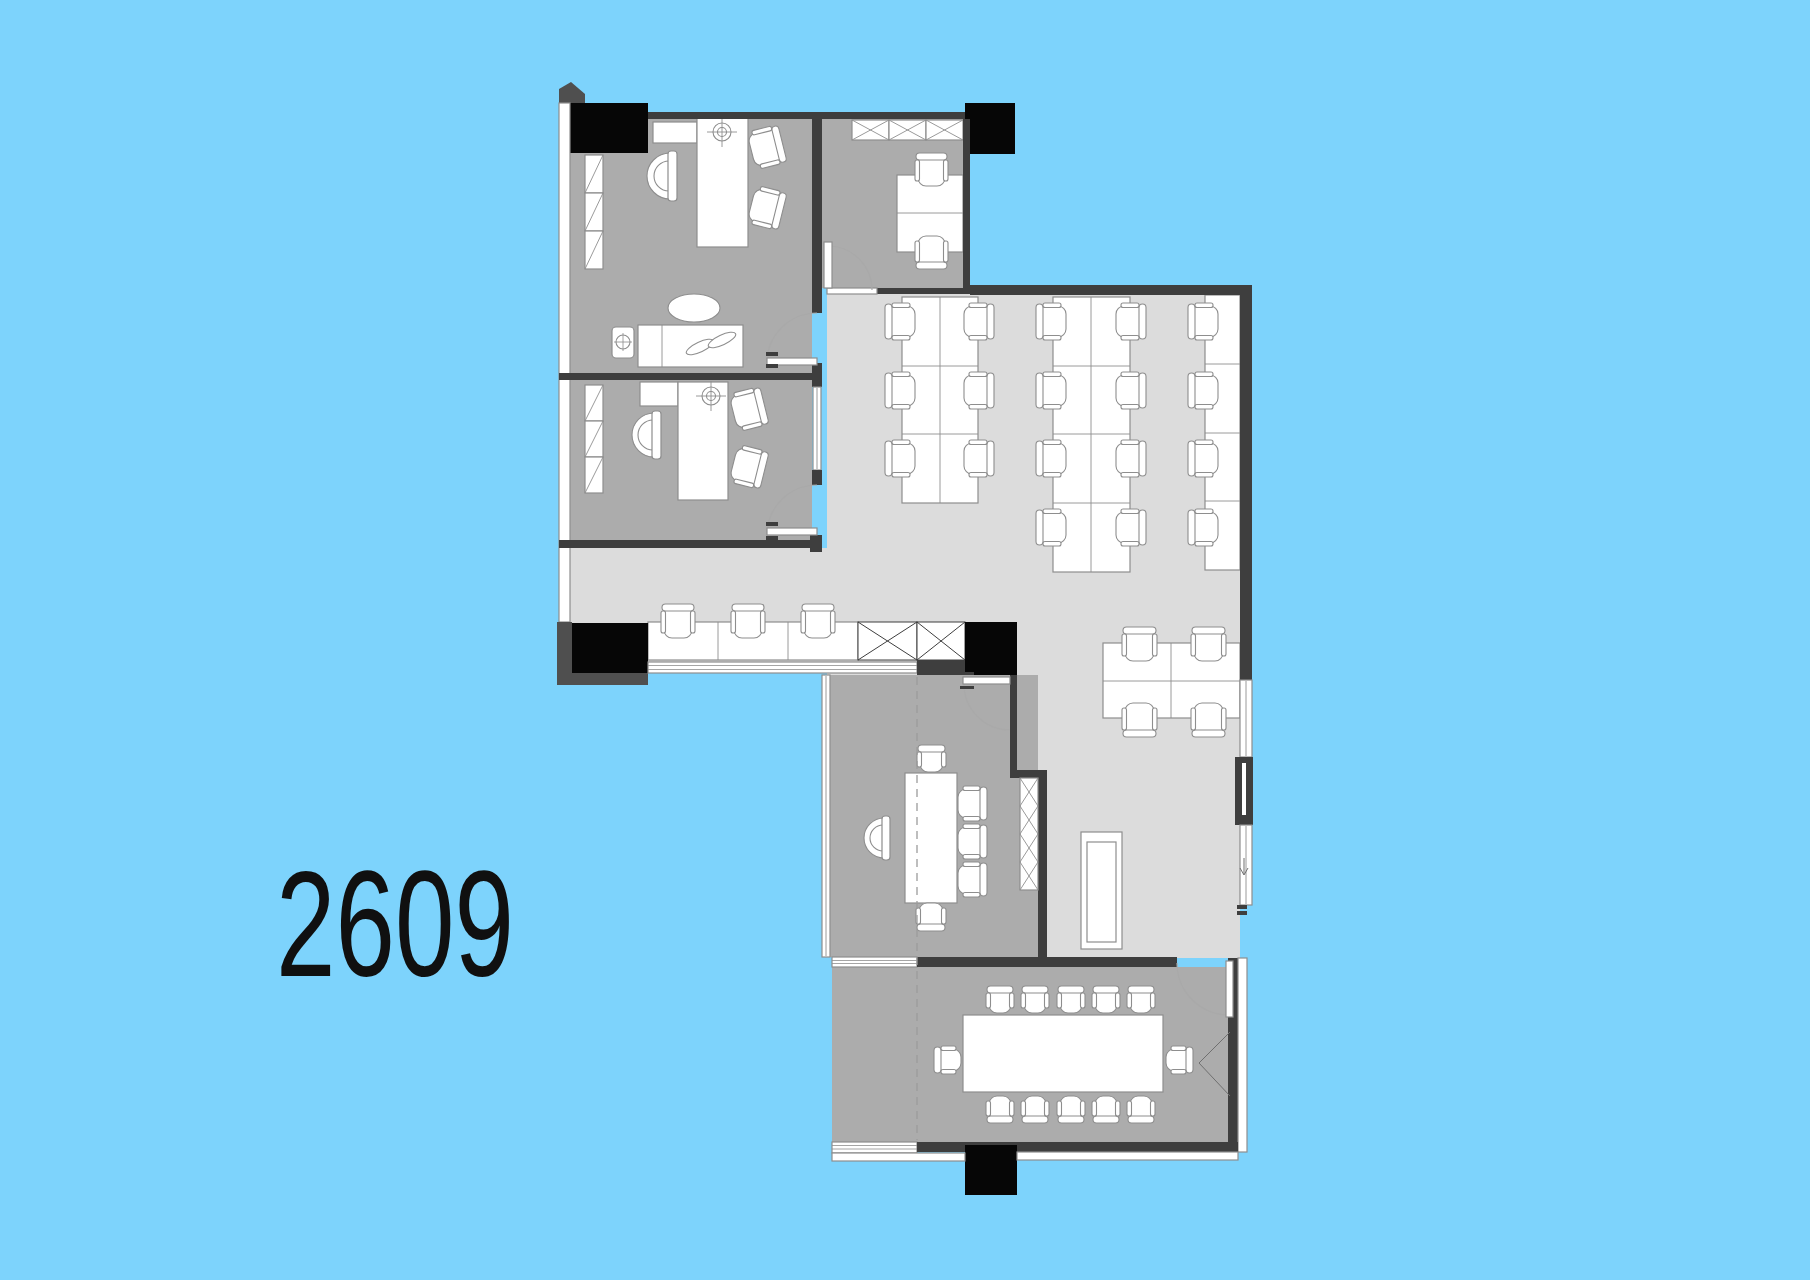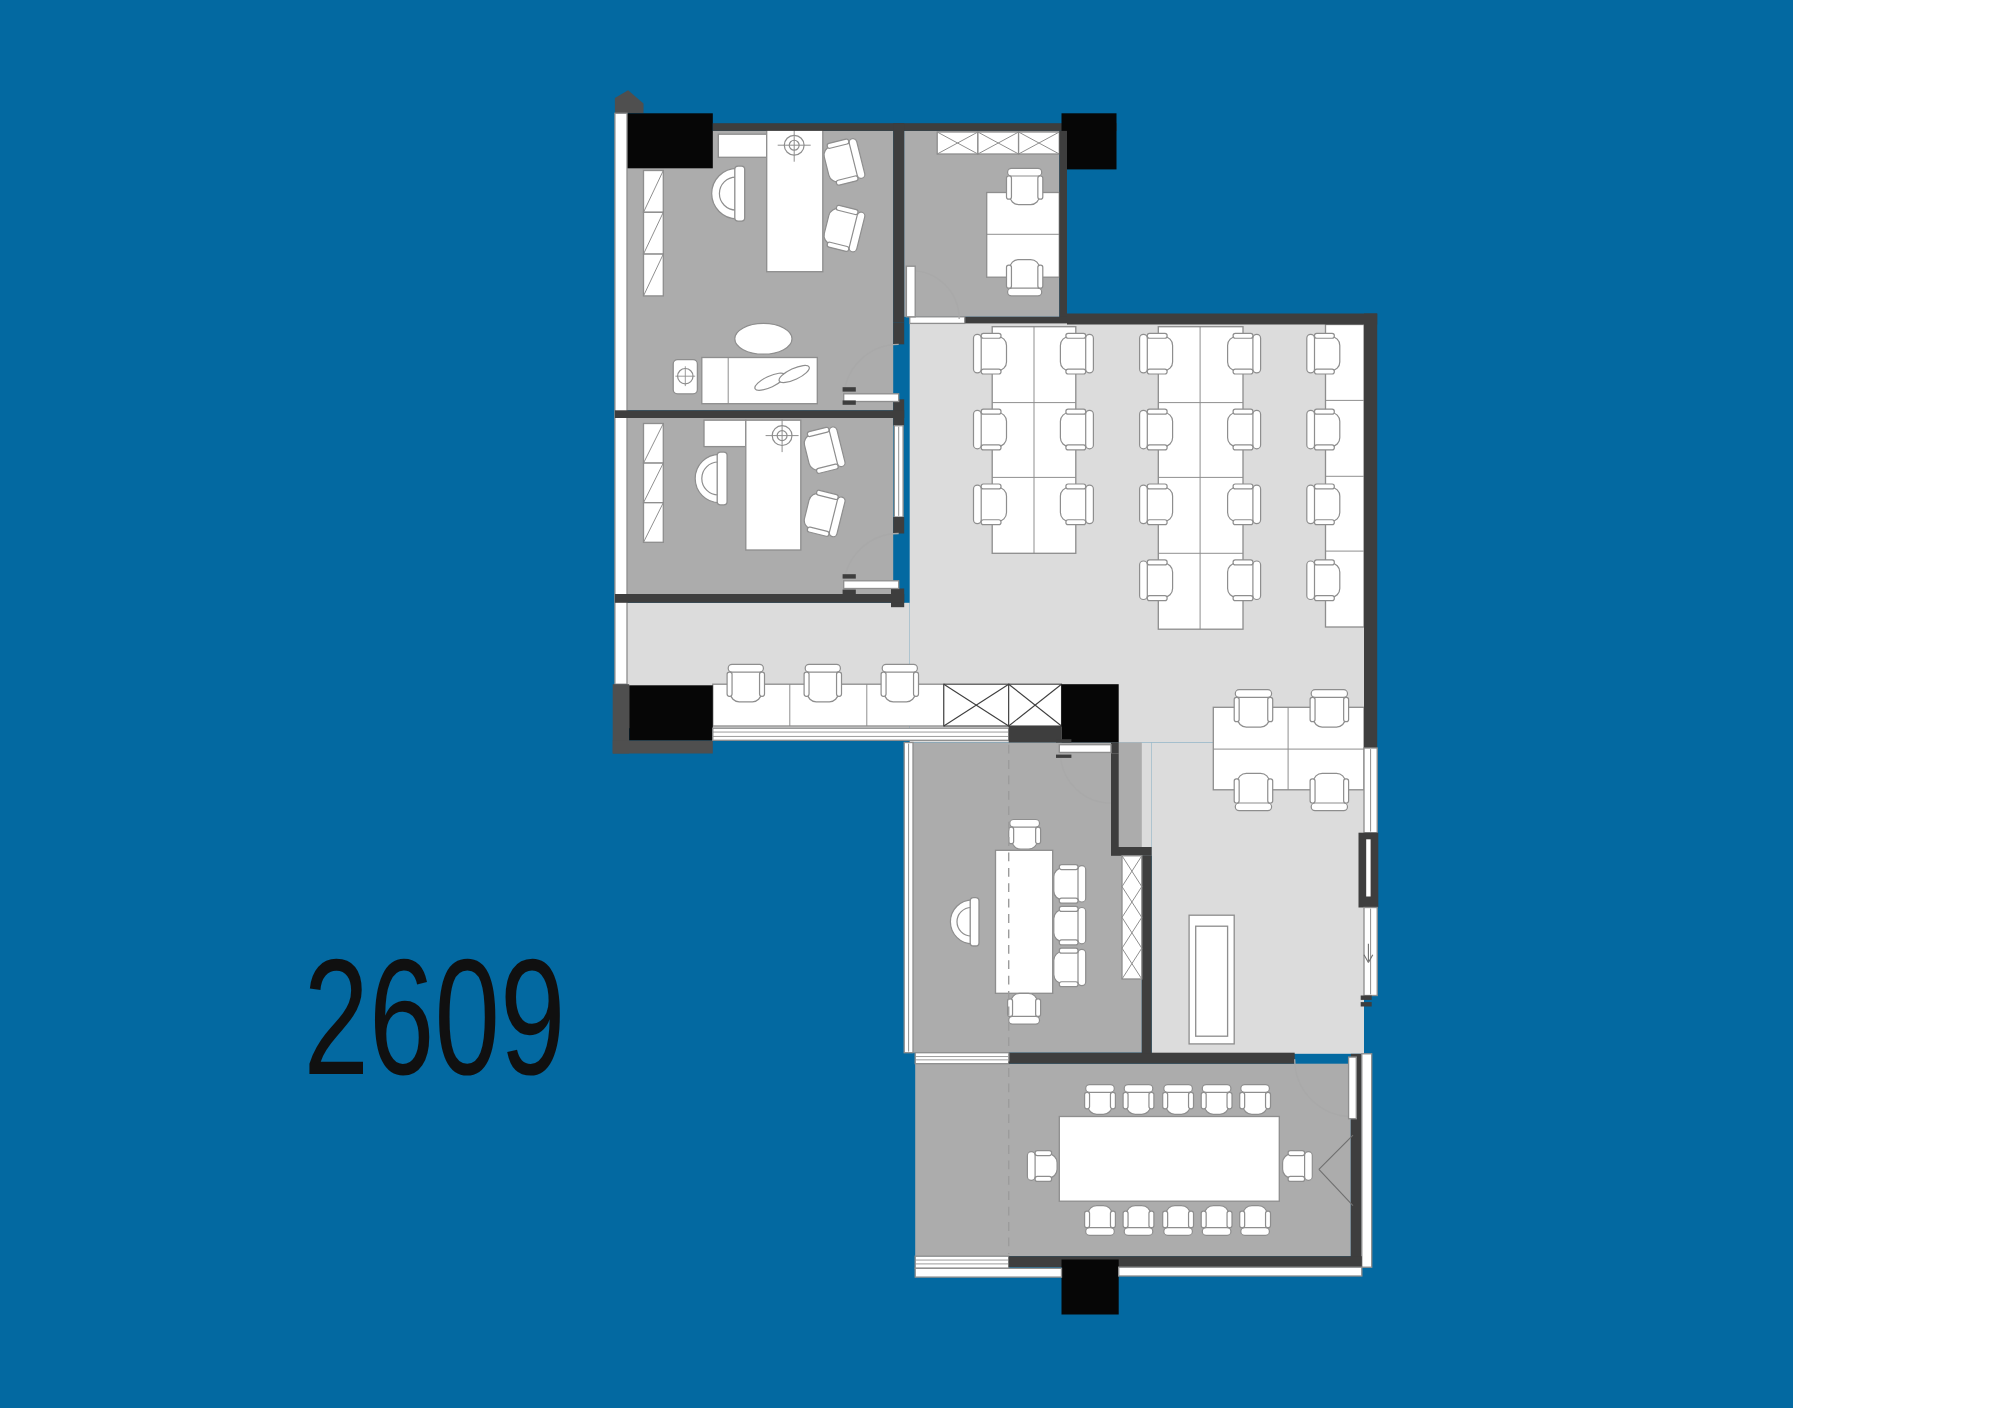--- a/index.html
+++ b/index.html
@@ -1,16 +1,16 @@
 <!DOCTYPE html>
 <html><head>
 <meta charset="utf-8">
 <style>
   html,body{margin:0;padding:0;background:#ffffff;}
-  .page{position:relative;width:1630px;height:1280px;background:#0369a1;overflow:hidden;
+  .page{position:relative;width:1810px;height:1280px;background:#7dd3fc;overflow:hidden;
         font-family:"Liberation Sans", sans-serif;text-decoration:underline;}
   svg{display:block;}
   text.unit{font-family:"Liberation Sans", sans-serif;font-weight:400;}
 </style>
 </head>
 <body>
 
 <div class="page">
   <svg width="1810" height="1280" viewBox="0 0 1810 1280" xmlns="http://www.w3.org/2000/svg">
     <g id="plan-shapes">

